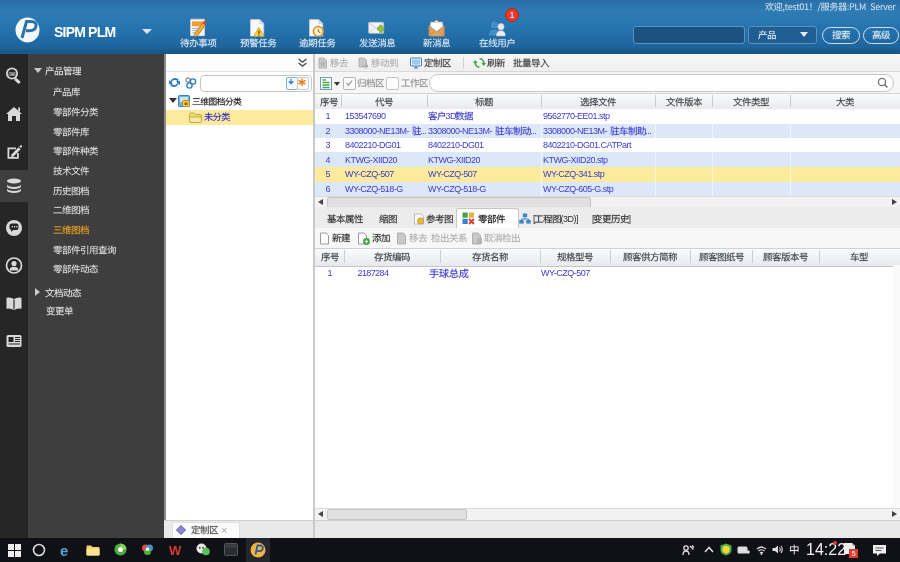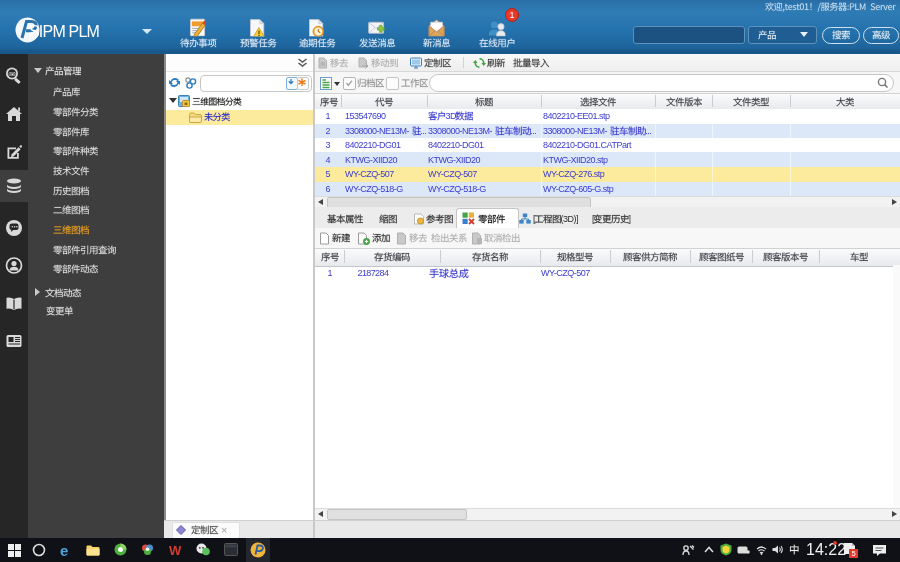--- a/index.html
+++ b/index.html
@@ -177,21 +177,21 @@
         <use href="#g72" x="14135"></use>
       </g>
     </svg>
   </div>
 <div class="p" style="left:15px;top:17px;">
     <svg width="25" height="26" viewBox="0 0 25 26">
 <ellipse cx="12.5" cy="13" rx="12" ry="12.5" fill="#f4f8fb"></ellipse>
 <path d="M7 21 L11.5 4.5 L16 4.5 C20.5 4.5 21.5 7 21 9.3 C20.4 12.2 17.8 13.8 14.5 13.8 L11 13.8" fill="none" stroke="#2a72ab" stroke-width="3"></path>
 </svg>
   </div>
-<div class="p lt" style="left:29px;top:32.5px;font-size:16px;color:#fff;font-weight:normal;letter-spacing:-0.8px;transform:translate(0,-54%)">SIPM PLM</div>
+<div class="p lt" style="left:54px;top:32.5px;font-size:14px;color:#fff;font-weight:bold;letter-spacing:-0.8px;transform:translate(0,-54%)">SIPM PLM</div>
 <div class="p" style="left:142px;top:29px;width:0;height:0;border-left:5px solid transparent;border-right:5px solid transparent;border-top:5.5px solid #d8e6f2"></div>
 <div class="p" style="left:187px;top:17px;transform:scale(0.88);transform-origin:0 0">
     <svg width="22" height="22" viewBox="0 0 22 22">
 <rect x="4" y="2.5" width="16" height="19" rx="1" fill="#f7f8fa" stroke="#c9cdd4"></rect>
 <rect x="5.5" y="5" width="13" height="5.5" fill="#f09d2e"></rect>
 <line x1="6" y1="13" x2="16" y2="13" stroke="#9aa2ad"></line>
       <line x1="6" y1="15.5" x2="16" y2="15.5" stroke="#9aa2ad"></line>
 <line x1="6" y1="18" x2="12" y2="18" stroke="#9aa2ad"></line>
 <path d="M8.5 19.5 L17.5 7 L20.7 9.3 L11.7 21.8 L7.5 22.8 Z" fill="#e8b23c" stroke="#b07a1a"></path>
 <path d="M17.5 7 L19.2 4.6 Q20 3.5 21.2 4.4 Q22.4 5.3 21.6 6.4 L20.7 9.3 Z" fill="#d8442e"></path>
@@ -828,21 +828,21 @@
   </div>
 <div class="p lt" style="left:445.5px;top:116.2px;font-size:9px;color:#3b3bcf;font-weight:normal;letter-spacing:-0.5px;transform:translate(0,-50%)">3D</div>
 <div class="p " style="left:455.4px;top:110.4px">
     <svg width="18" height="13" viewBox="0 0 18 13">
       <g transform="translate(0,9.5) scale(0.00950,-0.00950)" fill="#3b3bcf" stroke="#3b3bcf" stroke-width="16">
         <use href="#g6570" x="0"></use>
         <use href="#g636e" x="947"></use>
       </g>
     </svg>
   </div>
-<div class="p lt" style="left:543.0px;top:116.2px;font-size:9px;color:#3b3bcf;font-weight:normal;letter-spacing:-0.5px;transform:translate(0,-50%)">8402210-EE01.stp</div>
+<div class="p lt" style="left:543.0px;top:116.2px;font-size:9px;color:#3b3bcf;font-weight:normal;letter-spacing:-0.5px;transform:translate(0,-50%)">9562770-EE01.stp</div>
 <div class="p lt" style="left:345.0px;top:130.8px;font-size:9px;color:#3b3bcf;font-weight:normal;letter-spacing:-0.5px;transform:translate(0,-50%)">3308000-NE13M-</div>
 <div class="p " style="left:411.8px;top:124.9px">
     <svg width="9" height="13" viewBox="0 0 9 13">
       <g transform="translate(0,9.5) scale(0.00950,-0.00950)" fill="#3b3bcf" stroke="#3b3bcf" stroke-width="16">
         <use href="#g9a7b" x="0"></use>
       </g>
     </svg>
   </div>
 <div class="p lt" style="left:420.3px;top:130.8px;font-size:9px;color:#3b3bcf;font-weight:normal;letter-spacing:-0.5px;transform:translate(0,-50%)">...</div>
 <div class="p lt" style="left:428.0px;top:130.8px;font-size:9px;color:#3b3bcf;font-weight:normal;letter-spacing:-0.5px;transform:translate(0,-50%)">3308000-NE13M-</div>
@@ -870,21 +870,21 @@
   </div>
 <div class="p lt" style="left:645.3px;top:130.8px;font-size:9px;color:#3b3bcf;font-weight:normal;letter-spacing:-0.5px;transform:translate(0,-50%)">...</div>
 <div class="p lt" style="left:345.0px;top:145.2px;font-size:9px;color:#3b3bcf;font-weight:normal;letter-spacing:-0.5px;transform:translate(0,-50%)">8402210-DG01</div>
 <div class="p lt" style="left:428.0px;top:145.2px;font-size:9px;color:#3b3bcf;font-weight:normal;letter-spacing:-0.5px;transform:translate(0,-50%)">8402210-DG01</div>
 <div class="p lt" style="left:543.0px;top:145.2px;font-size:9px;color:#3b3bcf;font-weight:normal;letter-spacing:-0.5px;transform:translate(0,-50%)">8402210-DG01.CATPart</div>
 <div class="p lt" style="left:345.0px;top:159.8px;font-size:9px;color:#3b3bcf;font-weight:normal;letter-spacing:-0.5px;transform:translate(0,-50%)">KTWG-XIID20</div>
 <div class="p lt" style="left:428.0px;top:159.8px;font-size:9px;color:#3b3bcf;font-weight:normal;letter-spacing:-0.5px;transform:translate(0,-50%)">KTWG-XIID20</div>
 <div class="p lt" style="left:543.0px;top:159.8px;font-size:9px;color:#3b3bcf;font-weight:normal;letter-spacing:-0.5px;transform:translate(0,-50%)">KTWG-XIID20.stp</div>
 <div class="p lt" style="left:345.0px;top:174.2px;font-size:9px;color:#3b3bcf;font-weight:normal;letter-spacing:-0.5px;transform:translate(0,-50%)">WY-CZQ-507</div>
 <div class="p lt" style="left:428.0px;top:174.2px;font-size:9px;color:#3b3bcf;font-weight:normal;letter-spacing:-0.5px;transform:translate(0,-50%)">WY-CZQ-507</div>
-<div class="p lt" style="left:543.0px;top:174.2px;font-size:9px;color:#3b3bcf;font-weight:normal;letter-spacing:-0.5px;transform:translate(0,-50%)">WY-CZQ-276.stp</div>
+<div class="p lt" style="left:543.0px;top:174.2px;font-size:9px;color:#3b3bcf;font-weight:normal;letter-spacing:-0.5px;transform:translate(0,-50%)">WY-CZQ-341.stp</div>
 <div class="p lt" style="left:345.0px;top:188.8px;font-size:9px;color:#3b3bcf;font-weight:normal;letter-spacing:-0.5px;transform:translate(0,-50%)">WY-CZQ-518-G</div>
 <div class="p lt" style="left:428.0px;top:188.8px;font-size:9px;color:#3b3bcf;font-weight:normal;letter-spacing:-0.5px;transform:translate(0,-50%)">WY-CZQ-518-G</div>
 <div class="p lt" style="left:543.0px;top:188.8px;font-size:9px;color:#3b3bcf;font-weight:normal;letter-spacing:-0.5px;transform:translate(0,-50%)">WY-CZQ-605-G.stp</div>
 <div class="p" style="left:315px;top:196px;width:585px;height:11px;background:#f2f2f2;border-top:1px solid #dcdcdc"></div>
 <div class="p" style="left:318px;top:199px;width:0;height:0;border-top:3.5px solid transparent;border-bottom:3.5px solid transparent;border-right:5px solid #444"></div>
 <div class="p" style="left:892px;top:199px;width:0;height:0;border-top:3.5px solid transparent;border-bottom:3.5px solid transparent;border-left:5px solid #444"></div>
 <div class="p" style="left:327px;top:197px;width:262px;height:9px;background:#e0e0e0;border:1px solid #c4c4c4;border-radius:2px"></div>
 <div class="p" style="left:315px;top:207px;width:585px;height:21px;background:#ececec;border-bottom:1px solid #c6c6c6"></div>
 <div class="p " style="left:327.0px;top:213.1px">
     <svg width="36" height="13" viewBox="0 0 36 13">

